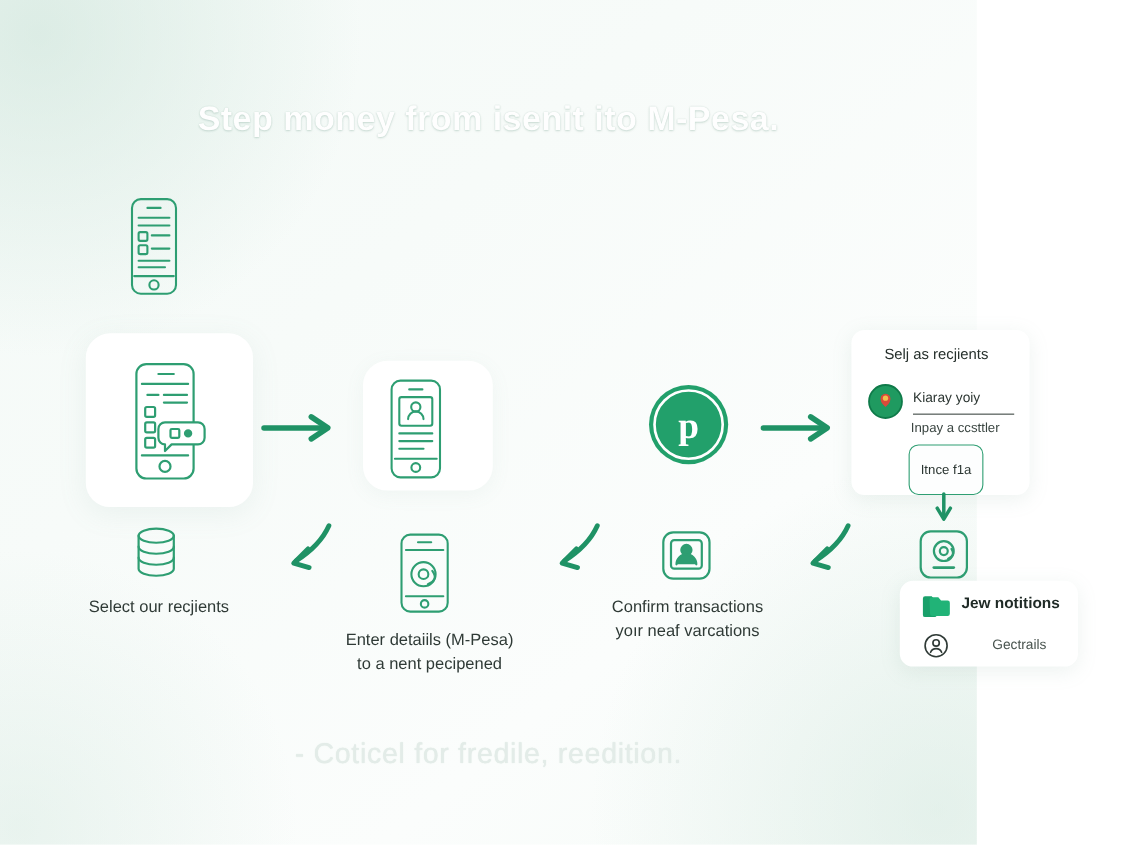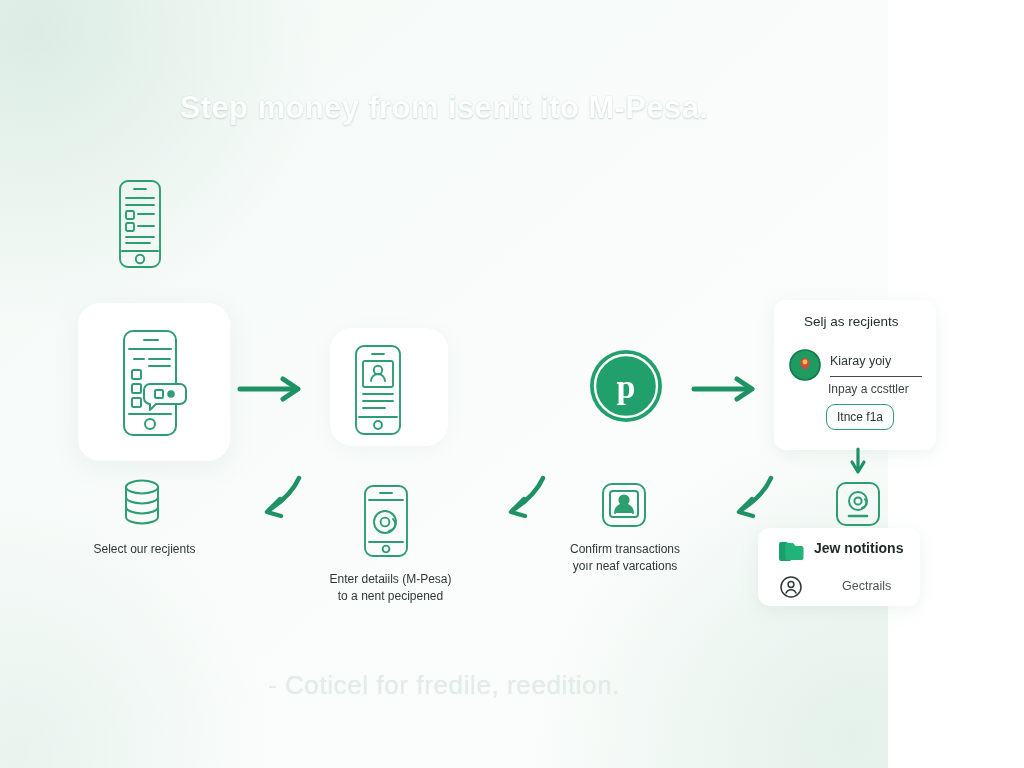--- a/index.html
+++ b/index.html
@@ -55,39 +55,39 @@
   }
   .panel-card {
     background: #ffffff;
     border-radius: 12px;
     box-shadow: 0 4px 18px rgba(120,160,145,.13);
   }
 
   
   .step-cap {
     text-align: center;
-    font-size: 12px;
+    font-size: 15px;
     line-height: 1.45;
     color: #2f3a36;
     font-family: "Liberation Sans", sans-serif;
   }
   .step-cap span { display: block; }
 
   
   .panel-title {
     font-size: 13.5px; color: #26302c; font-weight: 500;
   }
   .panel-row  { font-size: 12.5px; color: #2d3733; }
   .panel-sub  { font-size: 12px;  color: #3a4541; }
   .pill {
     border: 1.4px solid #2e9e72;
     border-radius: 9px;
     font-size: 12px;
     color: #2b3632;
-    padding: 5px 10px;
+    padding: 15px 10px;
     background: #fdfefe;
     display: inline-block;
   }
   .notif-main { font-size: 14px; font-weight: 700; color: #1f2a26; }
   .notif-sub  { font-size: 12.5px; color: #49544f; margin-left: 28px; }
 
   svg { display: block; overflow: visible; }
 </style>
 </head>
 <body>
@@ -206,21 +206,21 @@
   <div class="abs" style="left:834px; top:481px;">
     <svg width="48" height="46" viewBox="0 0 48 46" fill="none" stroke="#2e9e72" stroke-width="2" stroke-linecap="round" stroke-linejoin="round">
       <rect x="3" y="2" width="42" height="42" rx="9"></rect>
       <circle cx="24" cy="20" r="9"></circle>
       <circle cx="24" cy="20" r="3.6"></circle>
       <path d="M31 18 q4 6 -3 9"></path>
       <line x1="15" y1="35" x2="33" y2="35" stroke-width="2.6"></line>
     </svg>
   </div>
 
-  <div class="abs panel-card" style="left:758px; top:528px; width:162px; height:78px;">
+  <div class="abs panel-card" style="left:818px; top:528px; width:162px; height:78px;">
 
     <div class="abs" style="left:20px; top:12px;">
       <svg width="26" height="21" viewBox="0 0 26 21">
         <path d="M1 4 a2 2 0 0 1 2 -2 h6 l2.5 3 h2 v14 a2 2 0 0 1 -2 2 h-8.5 a2 2 0 0 1 -2 -2 z" fill="#19a06a"></path>
         <path d="M7 5 a2 2 0 0 1 2 -2 h6 l2.5 3 h6 a2 2 0 0 1 2 2 v10 a2 2 0 0 1 -2 2 h-14 a2 2 0 0 1 -2 -2 z" fill="#21b377"></path>
       </svg>
     </div>
     <div class="abs notif-main" style="left:56px; top:12px;">Jew notitions</div>
 
     <div class="abs" style="left:22px; top:48px;">

